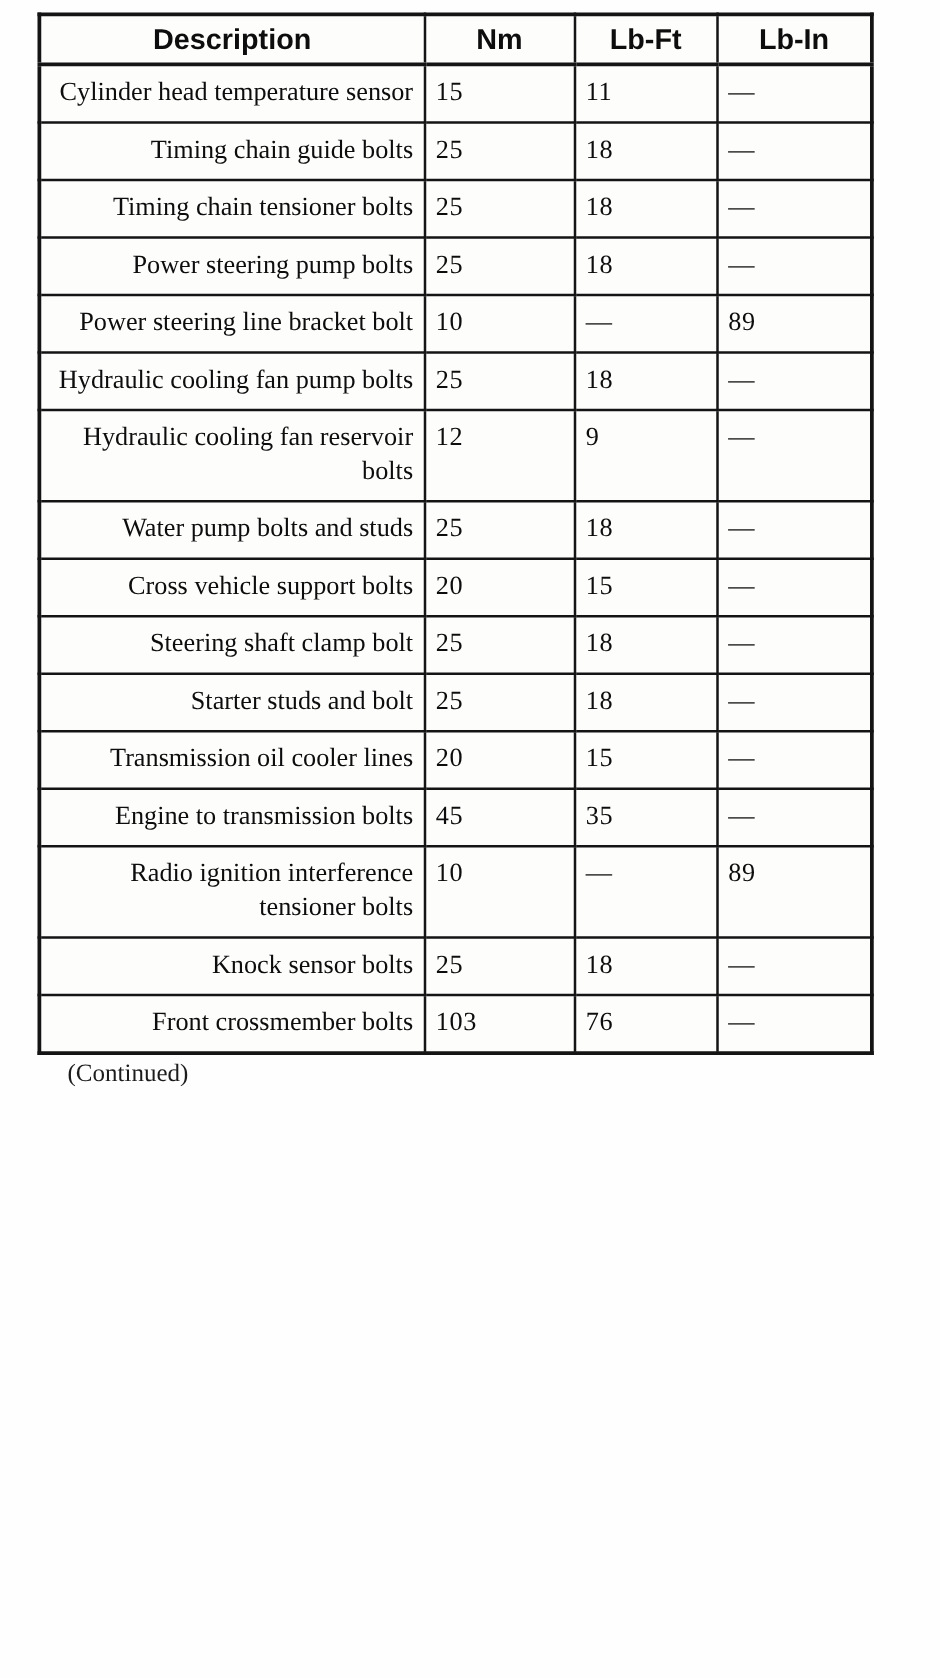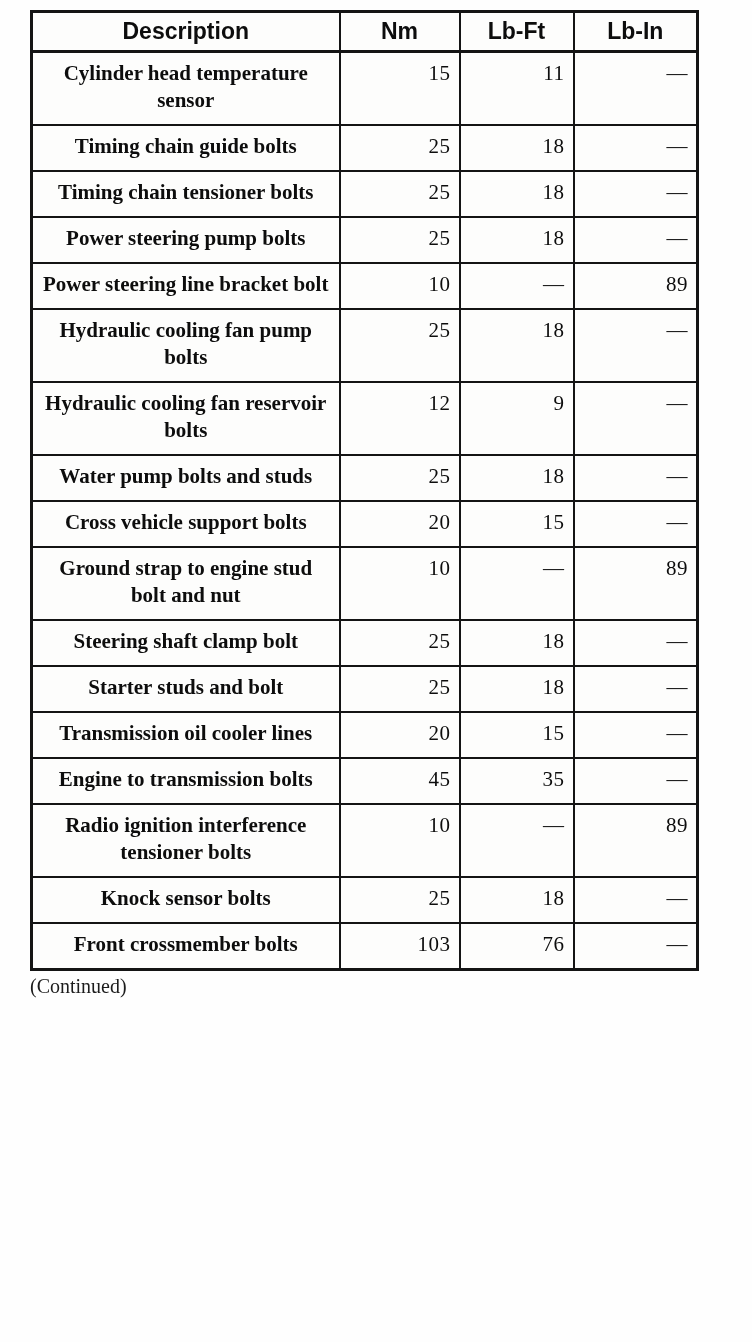--- a/index.html
+++ b/index.html
@@ -49,33 +49,33 @@
     vertical-align: middle;
   }
   td {
     font-size: 21px;
     line-height: 27px;
     color: #0d0d0d;
     vertical-align: top;
     padding: 7px 8px 10px 8px;
   }
   td.desc {
-    font-weight: bold;
-    text-align: center;
+    font-weight: normal;
+    text-align: right;
   }
   td.num {
-    text-align: right;
+    text-align: left;
     font-weight: normal;
     letter-spacing: 0.5px;
   }
   .footer-note {
     font-size: 20px;
     font-weight: normal;
     color: #1c1c1c;
-    margin: 4px 0 0 0;
+    margin: 4px 0 0 24px;
     font-family: "Liberation Serif", serif;
   }
 </style>
 </head>
 <body>
 
 <div class="page">
   <table class="torque">
     <colgroup>
       <col class="c-desc">
@@ -140,26 +140,20 @@
           <td class="num">18</td>
           <td class="num">—</td>
         </tr>
         <tr>
           <td class="desc">Cross vehicle support bolts</td>
           <td class="num">20</td>
           <td class="num">15</td>
           <td class="num">—</td>
         </tr>
         <tr>
-          <td class="desc">Ground strap to engine stud bolt and nut</td>
-          <td class="num">10</td>
-          <td class="num">—</td>
-          <td class="num">89</td>
-        </tr>
-        <tr>
           <td class="desc">Steering shaft clamp bolt</td>
           <td class="num">25</td>
           <td class="num">18</td>
           <td class="num">—</td>
         </tr>
         <tr>
           <td class="desc">Starter studs and bolt</td>
           <td class="num">25</td>
           <td class="num">18</td>
           <td class="num">—</td>

